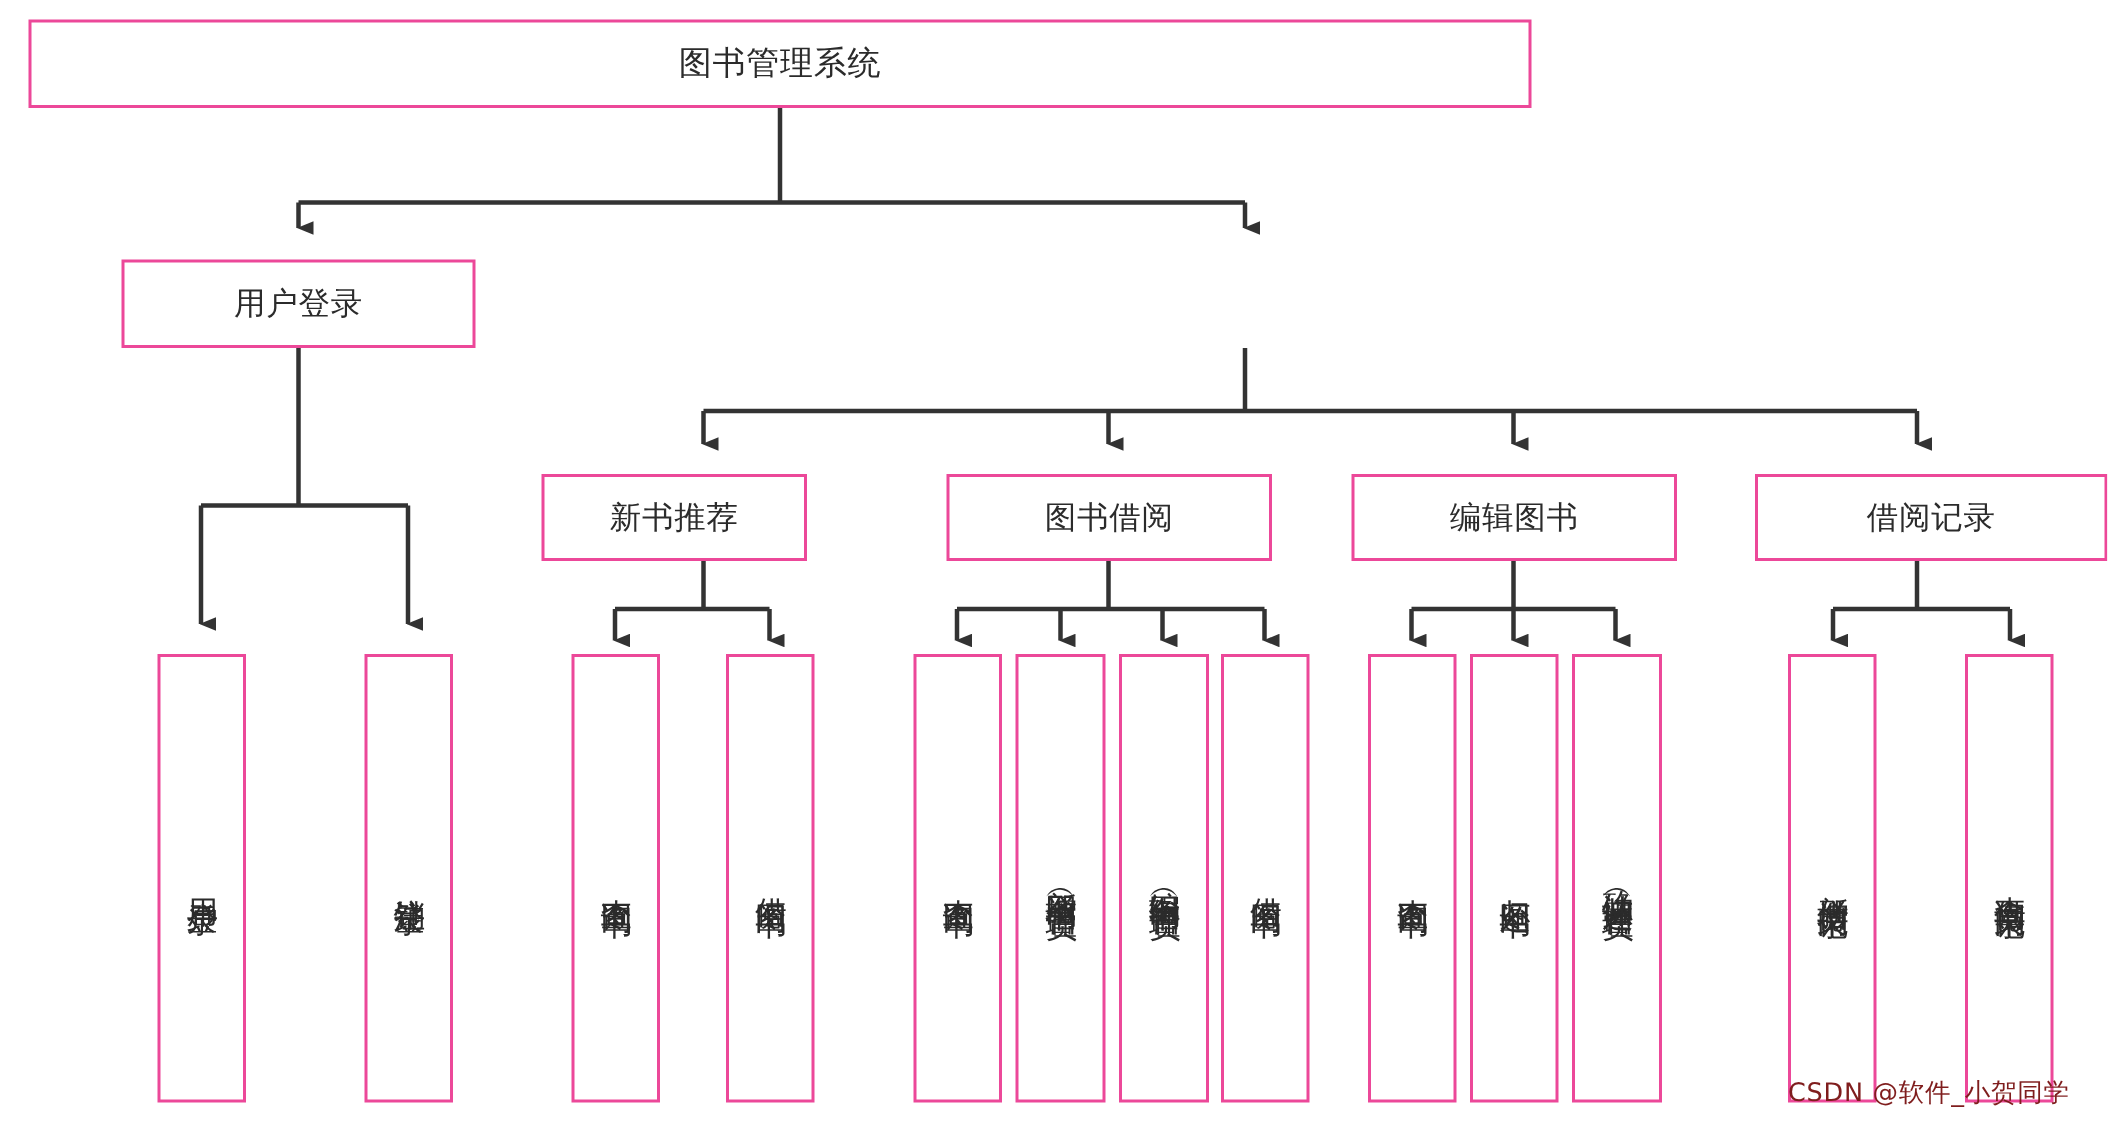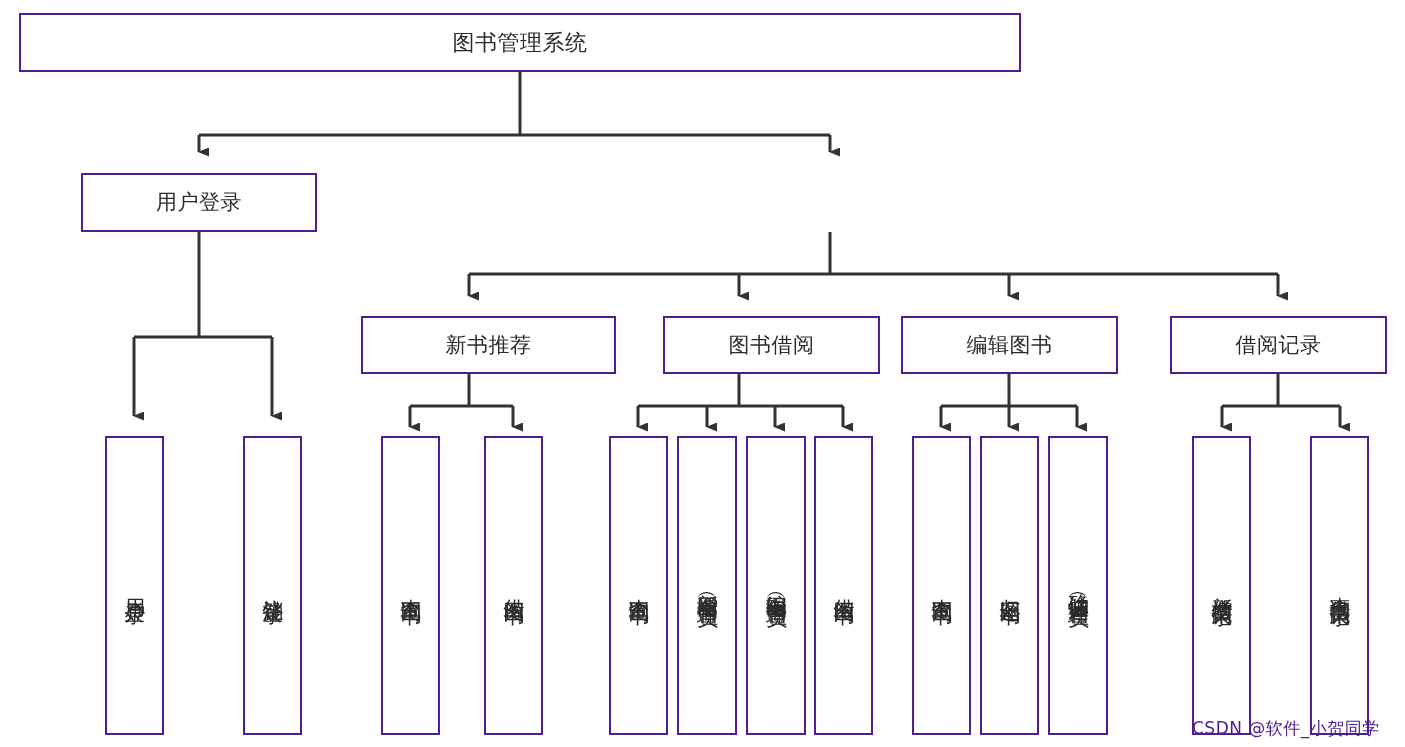--- a/index.html
+++ b/index.html
@@ -23,21 +23,21 @@
     left: 0;
     top: 0;
     width: 1405px;
     height: 747px;
     pointer-events: none;
   }
   .node {
     position: absolute;
     box-sizing: border-box;
     background: #ffffff;
-    border: 2px solid #4c1d95;
+    border: 2px solid #ec4899;
     display: flex;
     align-items: center;
     justify-content: center;
     color: #2b2b2b;
   }
   .node .label {
     display: block;
     text-align: center;
     line-height: 1.08;
     color: #2b2b2b;
@@ -60,21 +60,21 @@
     writing-mode: vertical-rl;
     text-orientation: upright;
     font-size: 21px;
     line-height: 1.0;
     letter-spacing: 2px;
     white-space: nowrap;
   }
   .watermark {
     position: absolute;
     font-size: 17px;
-    color: #4c1d95;
+    color: #7f1d1d;
     white-space: nowrap;
     letter-spacing: 0.5px;
     user-select: none;
   }
 </style>
 </head>
 <body>
 
 <div id="diagram-root">
 
@@ -130,33 +130,33 @@
 
   <div class="node horiz title" style="left:19px; top:13px; width:1002px; height:59px;">
     <span class="label">图书管理系统</span>
   </div>
 
   <div class="node horiz" style="left:81px; top:173px; width:236px; height:59px;">
     <span class="label">用户登录</span>
   </div>
 
 
-  <div class="node horiz" style="left:361px; top:316px; width:255px; height:58px;">
+  <div class="node horiz" style="left:361px; top:316px; width:177px; height:58px;">
     <span class="label">新书推荐</span>
   </div>
 
-  <div class="node horiz" style="left:663px; top:316px; width:217px; height:58px;">
+  <div class="node horiz" style="left:631px; top:316px; width:217px; height:58px;">
     <span class="label">图书借阅</span>
   </div>
 
   <div class="node horiz" style="left:901px; top:316px; width:217px; height:58px;">
     <span class="label">编辑图书</span>
   </div>
 
-  <div class="node horiz" style="left:1170px; top:316px; width:217px; height:58px;">
+  <div class="node horiz" style="left:1170px; top:316px; width:235px; height:58px;">
     <span class="label">借阅记录</span>
   </div>
 
   <div class="node vert" style="left:105px; top:436px; width:59px; height:299px;">
     <span class="label">用户登录</span>
   </div>
 
   <div class="node vert" style="left:243px; top:436px; width:59px; height:299px;">
     <span class="label">注销登录</span>
   </div>

